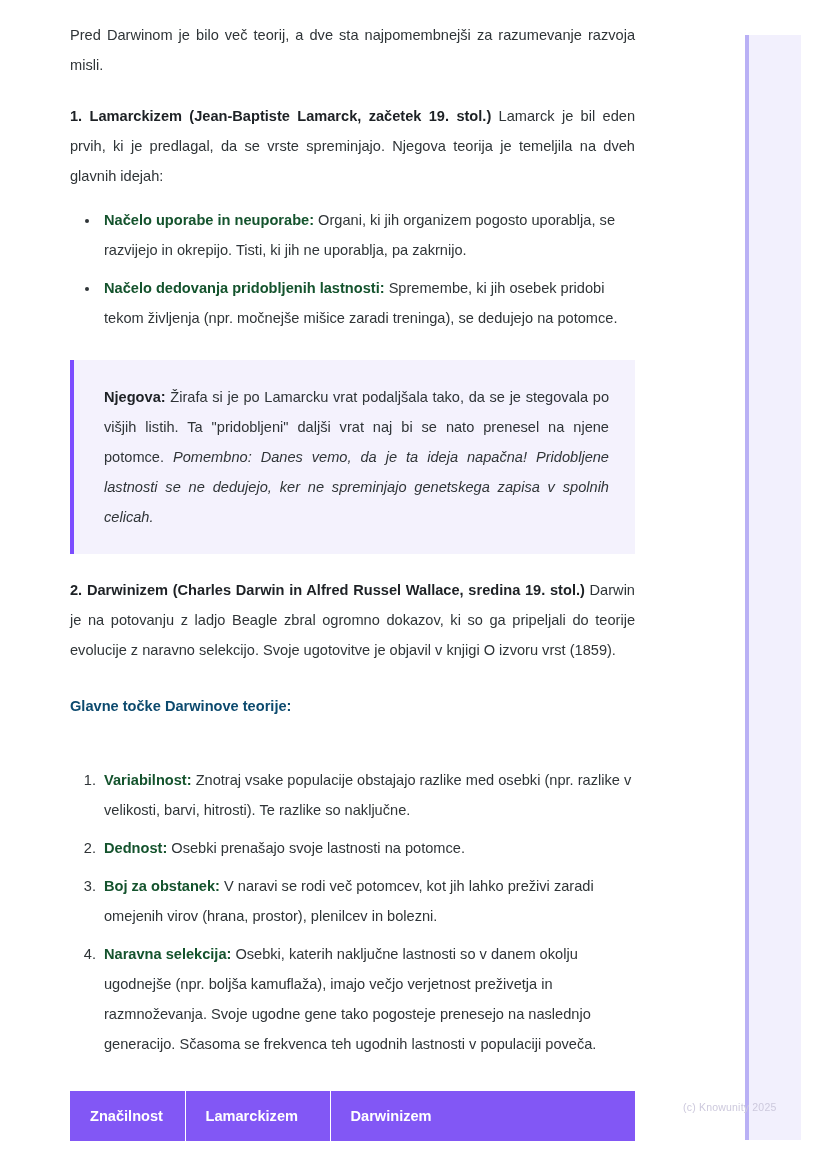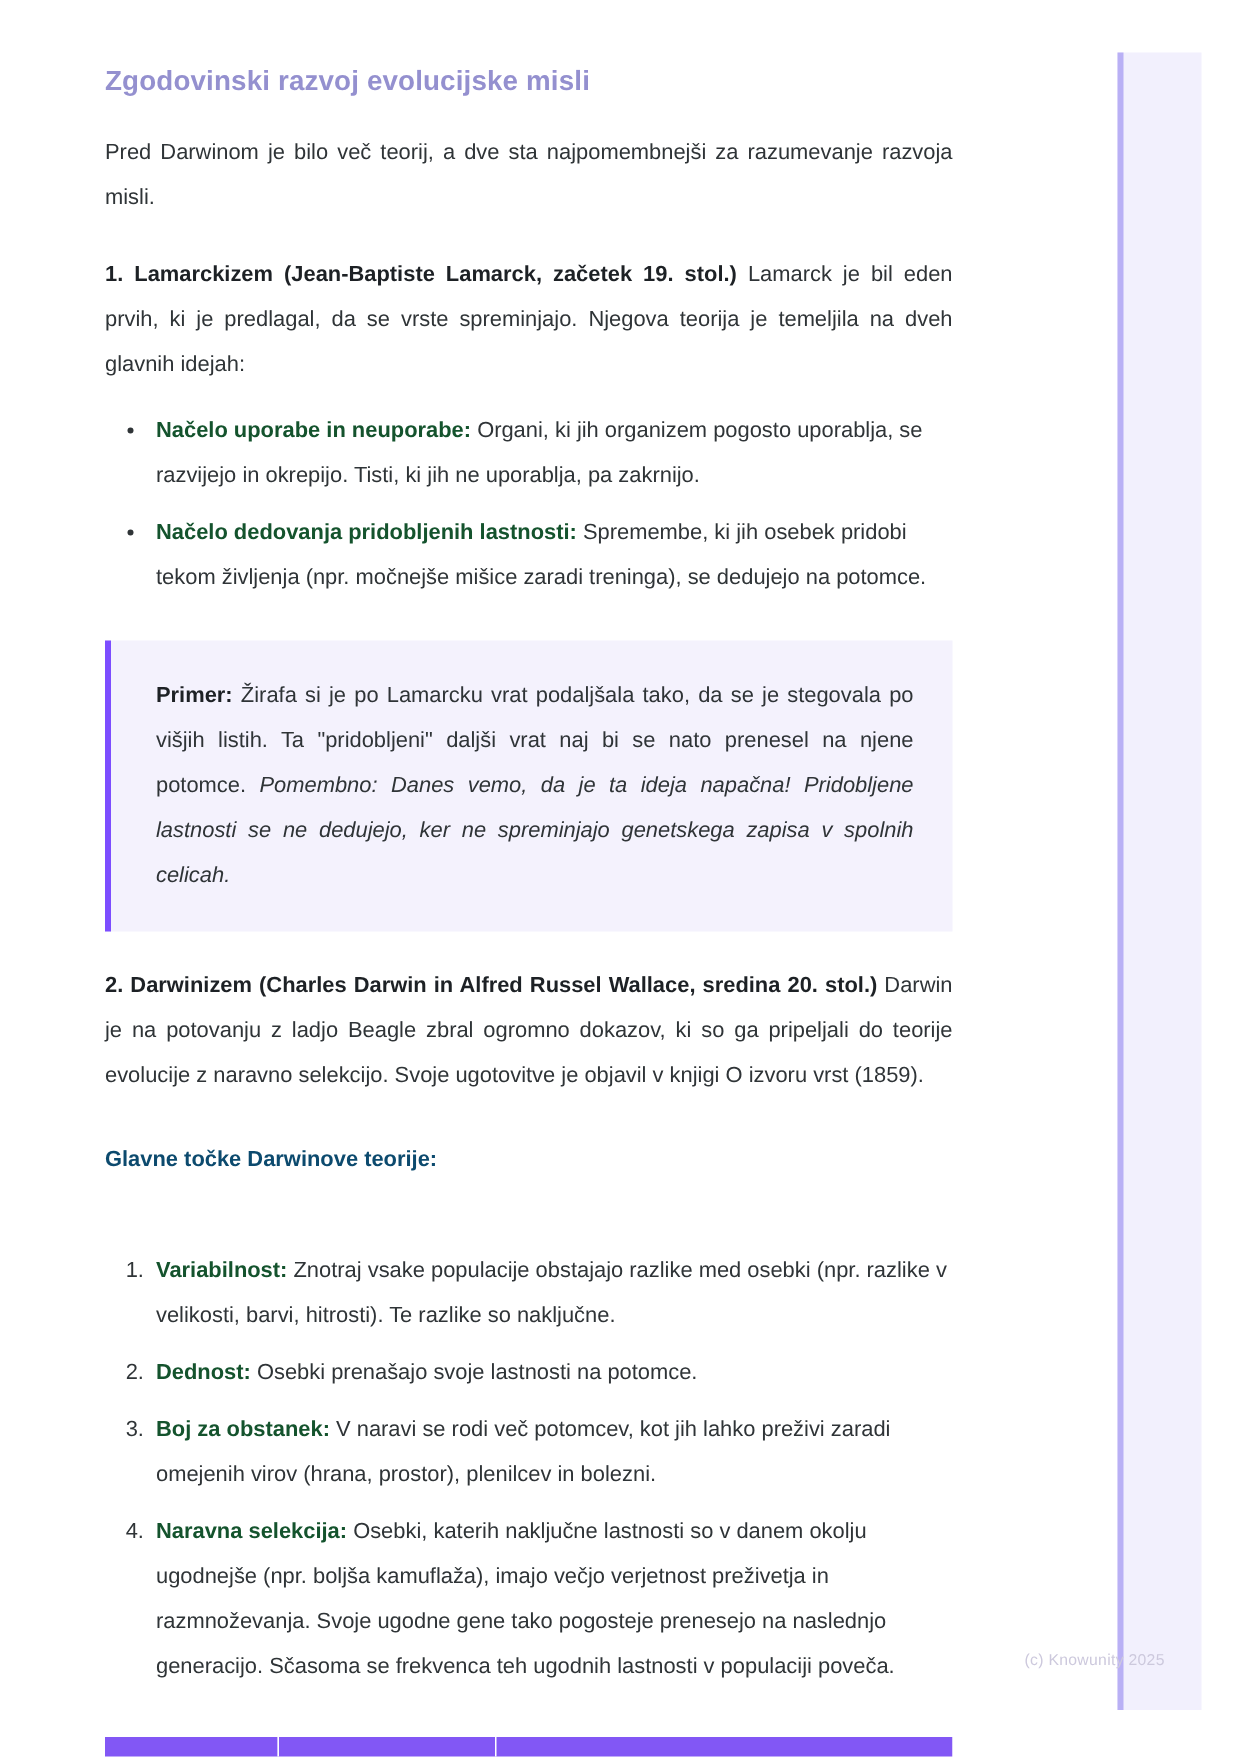--- a/index.html
+++ b/index.html
@@ -161,36 +161,35 @@
     white-space: nowrap;
   }
 </style>
 </head>
 <body>
 
 <div id="page">
 
   <div id="content">
 
-    <h1 class="doc-title">Zgodovinski razvoj evolucijske misli</h1>
 
     <p class="body-text">Pred Darwinom je bilo več teorij, a dve sta najpomembnejši za razumevanje razvoja misli.</p>
 
     <p class="body-text"><span class="lead-bold">1. Lamarckizem (Jean-Baptiste Lamarck, začetek 19. stol.)</span><span> Lamarck je bil eden prvih, ki je predlagal, da se vrste spreminjajo. Njegova teorija je temeljila na dveh glavnih idejah:</span></p>
 
     <ul class="bullets">
       <li><span class="term">Načelo uporabe in neuporabe:</span><span> Organi, ki jih organizem pogosto uporablja, se razvijejo in okrepijo. Tisti, ki jih ne uporablja, pa zakrnijo.</span></li>
       <li><span class="term">Načelo dedovanja pridobljenih lastnosti:</span><span> Spremembe, ki jih osebek pridobi tekom življenja (npr. močnejše mišice zaradi treninga), se dedujejo na potomce.</span></li>
     </ul>
 
     <blockquote class="callout">
-      <p><span class="term">Primer:</span><span> Žirafa si je po Lamarcku vrat podaljšala tako, da se je stegovala po višjih listih. Ta "pridobljeni" daljši vrat naj bi se nato prenesel na njene potomce. </span><span class="italic">Pomembno: Danes vemo, da je ta ideja napačna! Pridobljene lastnosti se ne dedujejo, ker ne spreminjajo genetskega zapisa v spolnih celicah.</span></p>
+      <p><span class="term">Njegova:</span><span> Žirafa si je po Lamarcku vrat podaljšala tako, da se je stegovala po višjih listih. Ta "pridobljeni" daljši vrat naj bi se nato prenesel na njene potomce. </span><span class="italic">Pomembno: Danes vemo, da je ta ideja napačna! Pridobljene lastnosti se ne dedujejo, ker ne spreminjajo genetskega zapisa v spolnih celicah.</span></p>
     </blockquote>
 
-    <p class="body-text"><span class="lead-bold">2. Darwinizem (Charles Darwin in Alfred Russel Wallace, sredina 20. stol.)</span><span> Darwin je na potovanju z ladjo Beagle zbral ogromno dokazov, ki so ga pripeljali do teorije evolucije z naravno selekcijo. Svoje ugotovitve je objavil v knjigi </span><span class="italic">O izvoru vrst</span><span> (1859).</span></p>
+    <p class="body-text"><span class="lead-bold">2. Darwinizem (Charles Darwin in Alfred Russel Wallace, sredina 19. stol.)</span><span> Darwin je na potovanju z ladjo Beagle zbral ogromno dokazov, ki so ga pripeljali do teorije evolucije z naravno selekcijo. Svoje ugotovitve je objavil v knjigi </span><span class="italic">O izvoru vrst</span><span> (1859).</span></p>
 
     <p class="sub-head">Glavne točke Darwinove teorije:</p>
 
     <ol class="numbers">
       <li><span class="term">Variabilnost:</span><span> Znotraj vsake populacije obstajajo razlike med osebki (npr. razlike v velikosti, barvi, hitrosti). Te razlike so naključne.</span></li>
       <li><span class="term">Dednost:</span><span> Osebki prenašajo svoje lastnosti na potomce.</span></li>
       <li><span class="term">Boj za obstanek:</span><span> V naravi se rodi več potomcev, kot jih lahko preživi zaradi omejenih virov (hrana, prostor), plenilcev in bolezni.</span></li>
       <li><span class="term">Naravna selekcija:</span><span> Osebki, katerih naključne lastnosti so v danem okolju ugodnejše (npr. boljša kamuflaža), imajo večjo verjetnost preživetja in razmnoževanja. Svoje ugodne gene tako pogosteje prenesejo na naslednjo generacijo. Sčasoma se frekvenca teh ugodnih lastnosti v populaciji poveča.</span></li>
     </ol>
 

